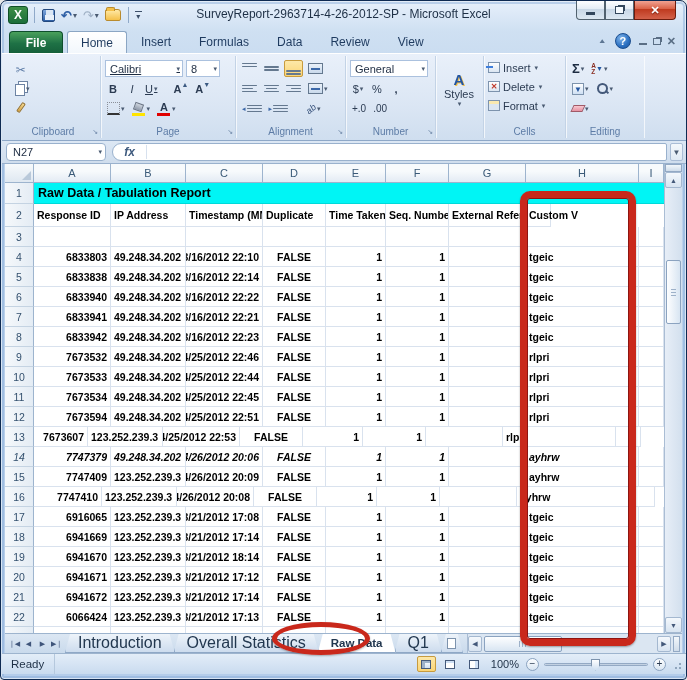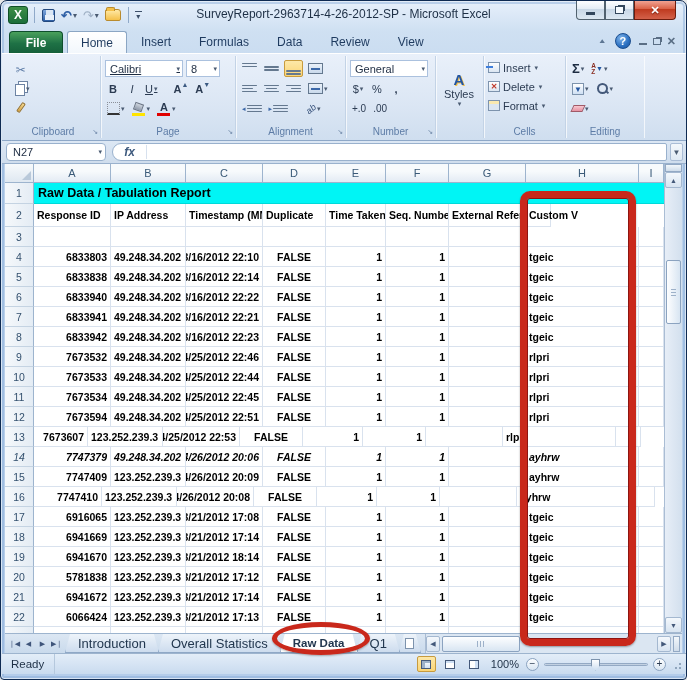--- a/index.html
+++ b/index.html
@@ -123,21 +123,21 @@
   .vsb{position:absolute;left:663px;top:163px;width:18px;height:469px;background:#dbe6f2;border-left:1px solid #aabdd4;display:flex;flex-direction:column;}
   .vsb .split{height:8px;background:linear-gradient(#f2f7fb,#cfdcea);border:1px solid #93a9c4;}
   .sbbtn{height:16px;display:flex;align-items:center;justify-content:center;font-size:7px;color:#44597a;background:linear-gradient(#f4f8fc,#d8e4f1);border:1px solid #a4b8d0;border-radius:2px;}
   .vtrack{flex:1;position:relative;background:linear-gradient(90deg,#e7eef7,#d3e0ee);}
   .vthumb{position:absolute;left:1px;right:1px;top:72px;height:64px;background:linear-gradient(90deg,#fdfeff,#d8e5f2);border:1px solid #8ba3c0;border-radius:2px;}
   .vthumb:before{content:"";position:absolute;left:4px;right:4px;top:28px;height:1px;background:#9db1c9;box-shadow:0 3px 0 #9db1c9,0 6px 0 #9db1c9;}
   
   .tabbar{position:absolute;left:4px;top:632px;width:677px;height:20px;background:linear-gradient(#dce7f3,#c9daec);border-top:1px solid #9db4ce;display:flex;align-items:stretch;}
   .tnav{display:flex;align-items:center;gap:1px;padding:0 3px;}
   .tnavb{width:13px;height:14px;display:flex;align-items:center;justify-content:center;font-size:7px;color:#3f557a;}
-  .sheettab{position:relative;display:flex;align-items:center;padding:0 12px;font-size:13px;color:#22374f;background:linear-gradient(#eef4fa,#cddcee);border:1px solid #8fa8c6;border-top:none;margin-left:-1px;clip-path:polygon(5px 0,calc(100% - 5px) 0,100% 100%,0 100%);}
+  .sheettab{position:relative;display:flex;align-items:center;padding:0 12px;font-size:16px;color:#22374f;background:linear-gradient(#eef4fa,#cddcee);border:1px solid #8fa8c6;border-top:none;margin-left:-1px;clip-path:polygon(5px 0,calc(100% - 5px) 0,100% 100%,0 100%);}
   .sheettab.active{background:#fff;font-weight:bold;z-index:2;font-size:11.5px;}
   .instab{width:22px;background:linear-gradient(#eef4fa,#cddcee);border:1px solid #8fa8c6;border-top:none;margin-left:-1px;clip-path:polygon(5px 0,calc(100% - 5px) 0,100% 100%,0 100%);display:flex;align-items:center;justify-content:center;}
   .instab .shic{width:9px;height:11px;background:#fff;border:1px solid #7d93ad;}
   .hsb{flex:1;display:flex;align-items:center;margin-left:4px;background:#dbe6f2;border-left:1px solid #aabdd4;}
   .hsbtn{width:14px;height:16px;display:flex;align-items:center;justify-content:center;font-size:7px;color:#44597a;background:linear-gradient(#f4f8fc,#d8e4f1);border:1px solid #a4b8d0;border-radius:2px;}
   .htrack{flex:1;height:16px;position:relative;}
   .hthumb{position:absolute;left:2px;top:0;width:78px;height:16px;background:linear-gradient(#fdfeff,#d8e5f2);border:1px solid #8ba3c0;border-radius:2px;}
   .hthumb:before{content:"";position:absolute;top:4px;bottom:4px;left:34px;width:1px;background:#9db1c9;box-shadow:3px 0 0 #9db1c9,6px 0 0 #9db1c9;}
   .tsplit{width:7px;height:16px;background:linear-gradient(#f2f7fb,#cfdcea);border:1px solid #93a9c4;margin:0 2px;}
   
@@ -698,21 +698,21 @@
           <div class="gcell al-r" style="width: 77px;">3/21/2012 18:14</div>
           <div class="gcell al-c" style="width: 63px;">FALSE</div>
           <div class="gcell al-r" style="width: 60px;">1</div>
           <div class="gcell al-r" style="width: 63px;">1</div>
           <div class="gcell" style="width: 77px;"></div>
           <div class="gcell" style="width: 113px;">tgeic</div>
           <div class="gcell" style="width: 25px;"></div>
         </div>
         <div class="grow" style="height: 20px;">
           <div class="rownum">20</div>
-          <div class="gcell al-r" style="width: 77px;">5781838</div>
+          <div class="gcell al-r" style="width: 77px;">6941671</div>
           <div class="gcell" style="width: 75px;">123.252.239.3</div>
           <div class="gcell al-r" style="width: 77px;">3/21/2012 17:12</div>
           <div class="gcell al-c" style="width: 63px;">FALSE</div>
           <div class="gcell al-r" style="width: 60px;">1</div>
           <div class="gcell al-r" style="width: 63px;">1</div>
           <div class="gcell" style="width: 77px;"></div>
           <div class="gcell" style="width: 113px;">tgeic</div>
           <div class="gcell" style="width: 25px;"></div>
         </div>
         <div class="grow" style="height: 20px;">

